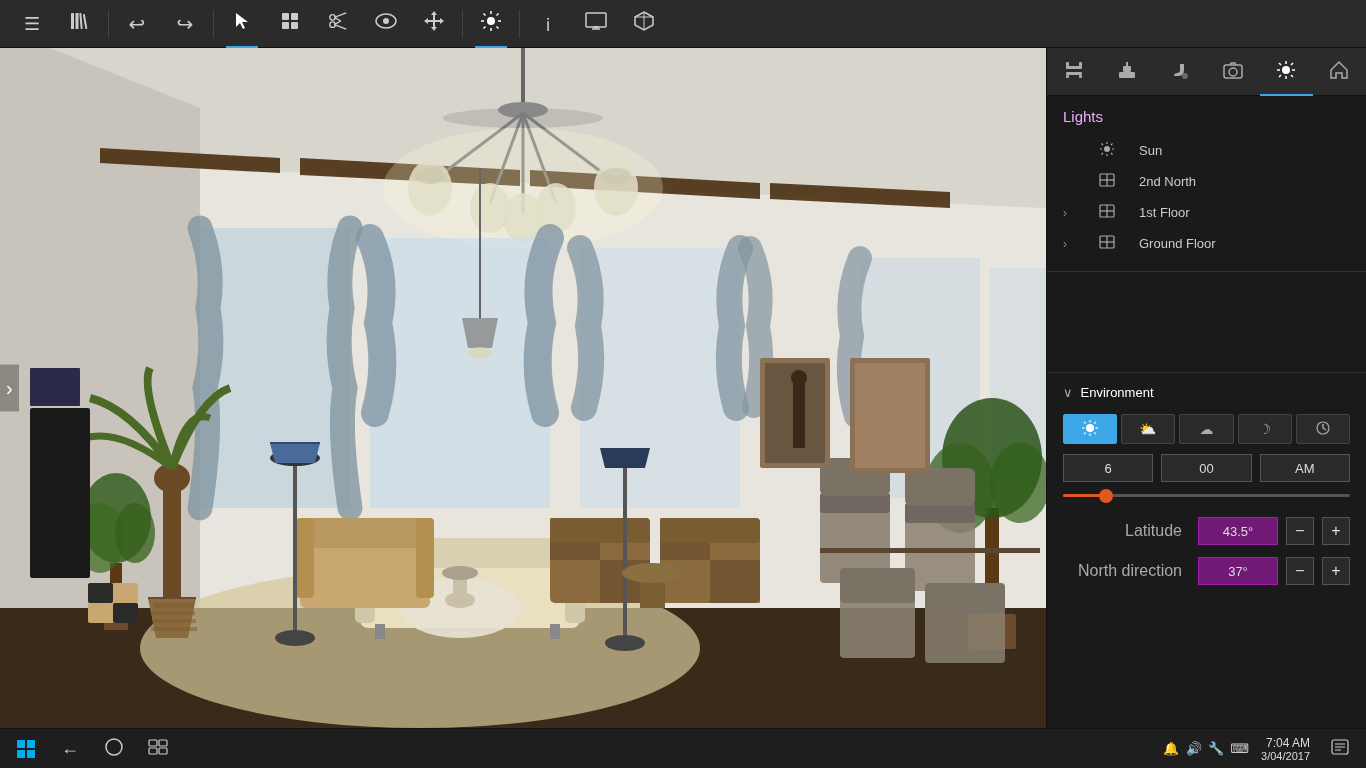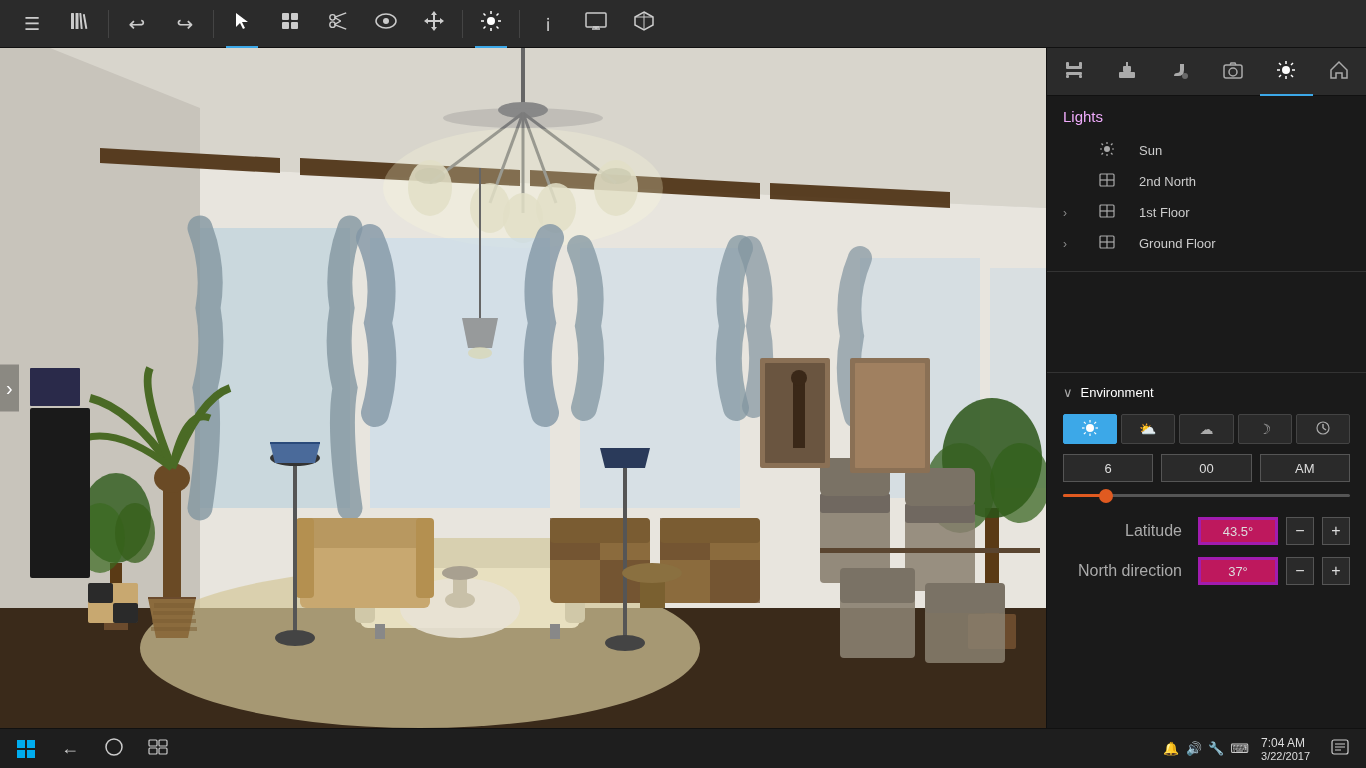--- a/index.html
+++ b/index.html
@@ -168,21 +168,21 @@
       cursor: pointer;
     }
 
     .param-row {
       display: flex; align-items: center; gap: 8px;
       padding: 6px 16px;
     }
     .param-label { color: #aaa; font-size: 16px; flex: 1; text-align: right; padding-right: 8px; }
     .param-value {
       width: 80px; height: 28px;
-      background: #be185d; border: 3px solid #a21caf;
+      background: #701a75; border: 1px solid #a21caf;
       color: #ddd; font-size: 13px; text-align: center;
       display: flex; align-items: center; justify-content: center;
     }
     .param-btn {
       width: 28px; height: 28px;
       background: #2a2a2a; border: 1px solid #555;
       color: #ddd; font-size: 16px; cursor: pointer;
       display: flex; align-items: center; justify-content: center;
     }
 
@@ -196,21 +196,21 @@
       border-top: 1px solid #111;
     }
     .taskbar-left { display: flex; align-items: center; gap: 8px; }
     .taskbar-right { margin-left: auto; display: flex; align-items: center; gap: 12px; }
     .taskbar-btn { width: 36px; height: 36px; display: flex; align-items: center; justify-content: center; color: #ccc; cursor: pointer; font-size: 16px; }
     .win-logo {
       width: 36px; height: 36px;
       display: flex; align-items: center; justify-content: center;
       cursor: pointer;
     }
-    .clock { color: #ddd; font-size: 11px; }
+    .clock { color: #ddd; font-size: 11px; text-align: right; }
     .clock .time { font-size: 12px; }
     .clock .date { font-size: 11px; }
     .taskbar-sys-icons { display: flex; align-items: center; gap: 6px; color: #ccc; font-size: 14px; }
   </style>
 </head>
 <body>
 
 <div class="top-toolbar">
   <div class="toolbar-btn" title="Menu">
     <span>☰</span>
@@ -756,21 +756,21 @@
 
   <div class="taskbar-right">
     <div class="taskbar-sys-icons">
       <span style="font-size:13px; color:#ccc;">🔔</span>
       <span style="font-size:13px; color:#ccc;">🔊</span>
       <span style="font-size:13px; color:#ccc;">🔧</span>
       <span style="font-size:13px; color:#ccc;">⌨</span>
     </div>
     <div class="clock">
       <div class="time">7:04 AM</div>
-      <div class="date">3/22/2017</div>
+      <div class="date">3/04/2017</div>
     </div>
     <div class="taskbar-btn">
       <span>
         <svg width="18" height="16" viewBox="0 0 18 16" fill="none">
           <rect x="1" y="1" width="16" height="14" rx="2" stroke="#ccc" stroke-width="1.2"></rect>
           <line x1="4" y1="5" x2="14" y2="5" stroke="#ccc" stroke-width="1"></line>
           <line x1="4" y1="8" x2="14" y2="8" stroke="#ccc" stroke-width="1"></line>
           <line x1="4" y1="11" x2="10" y2="11" stroke="#ccc" stroke-width="1"></line>
         </svg>
       </span>

